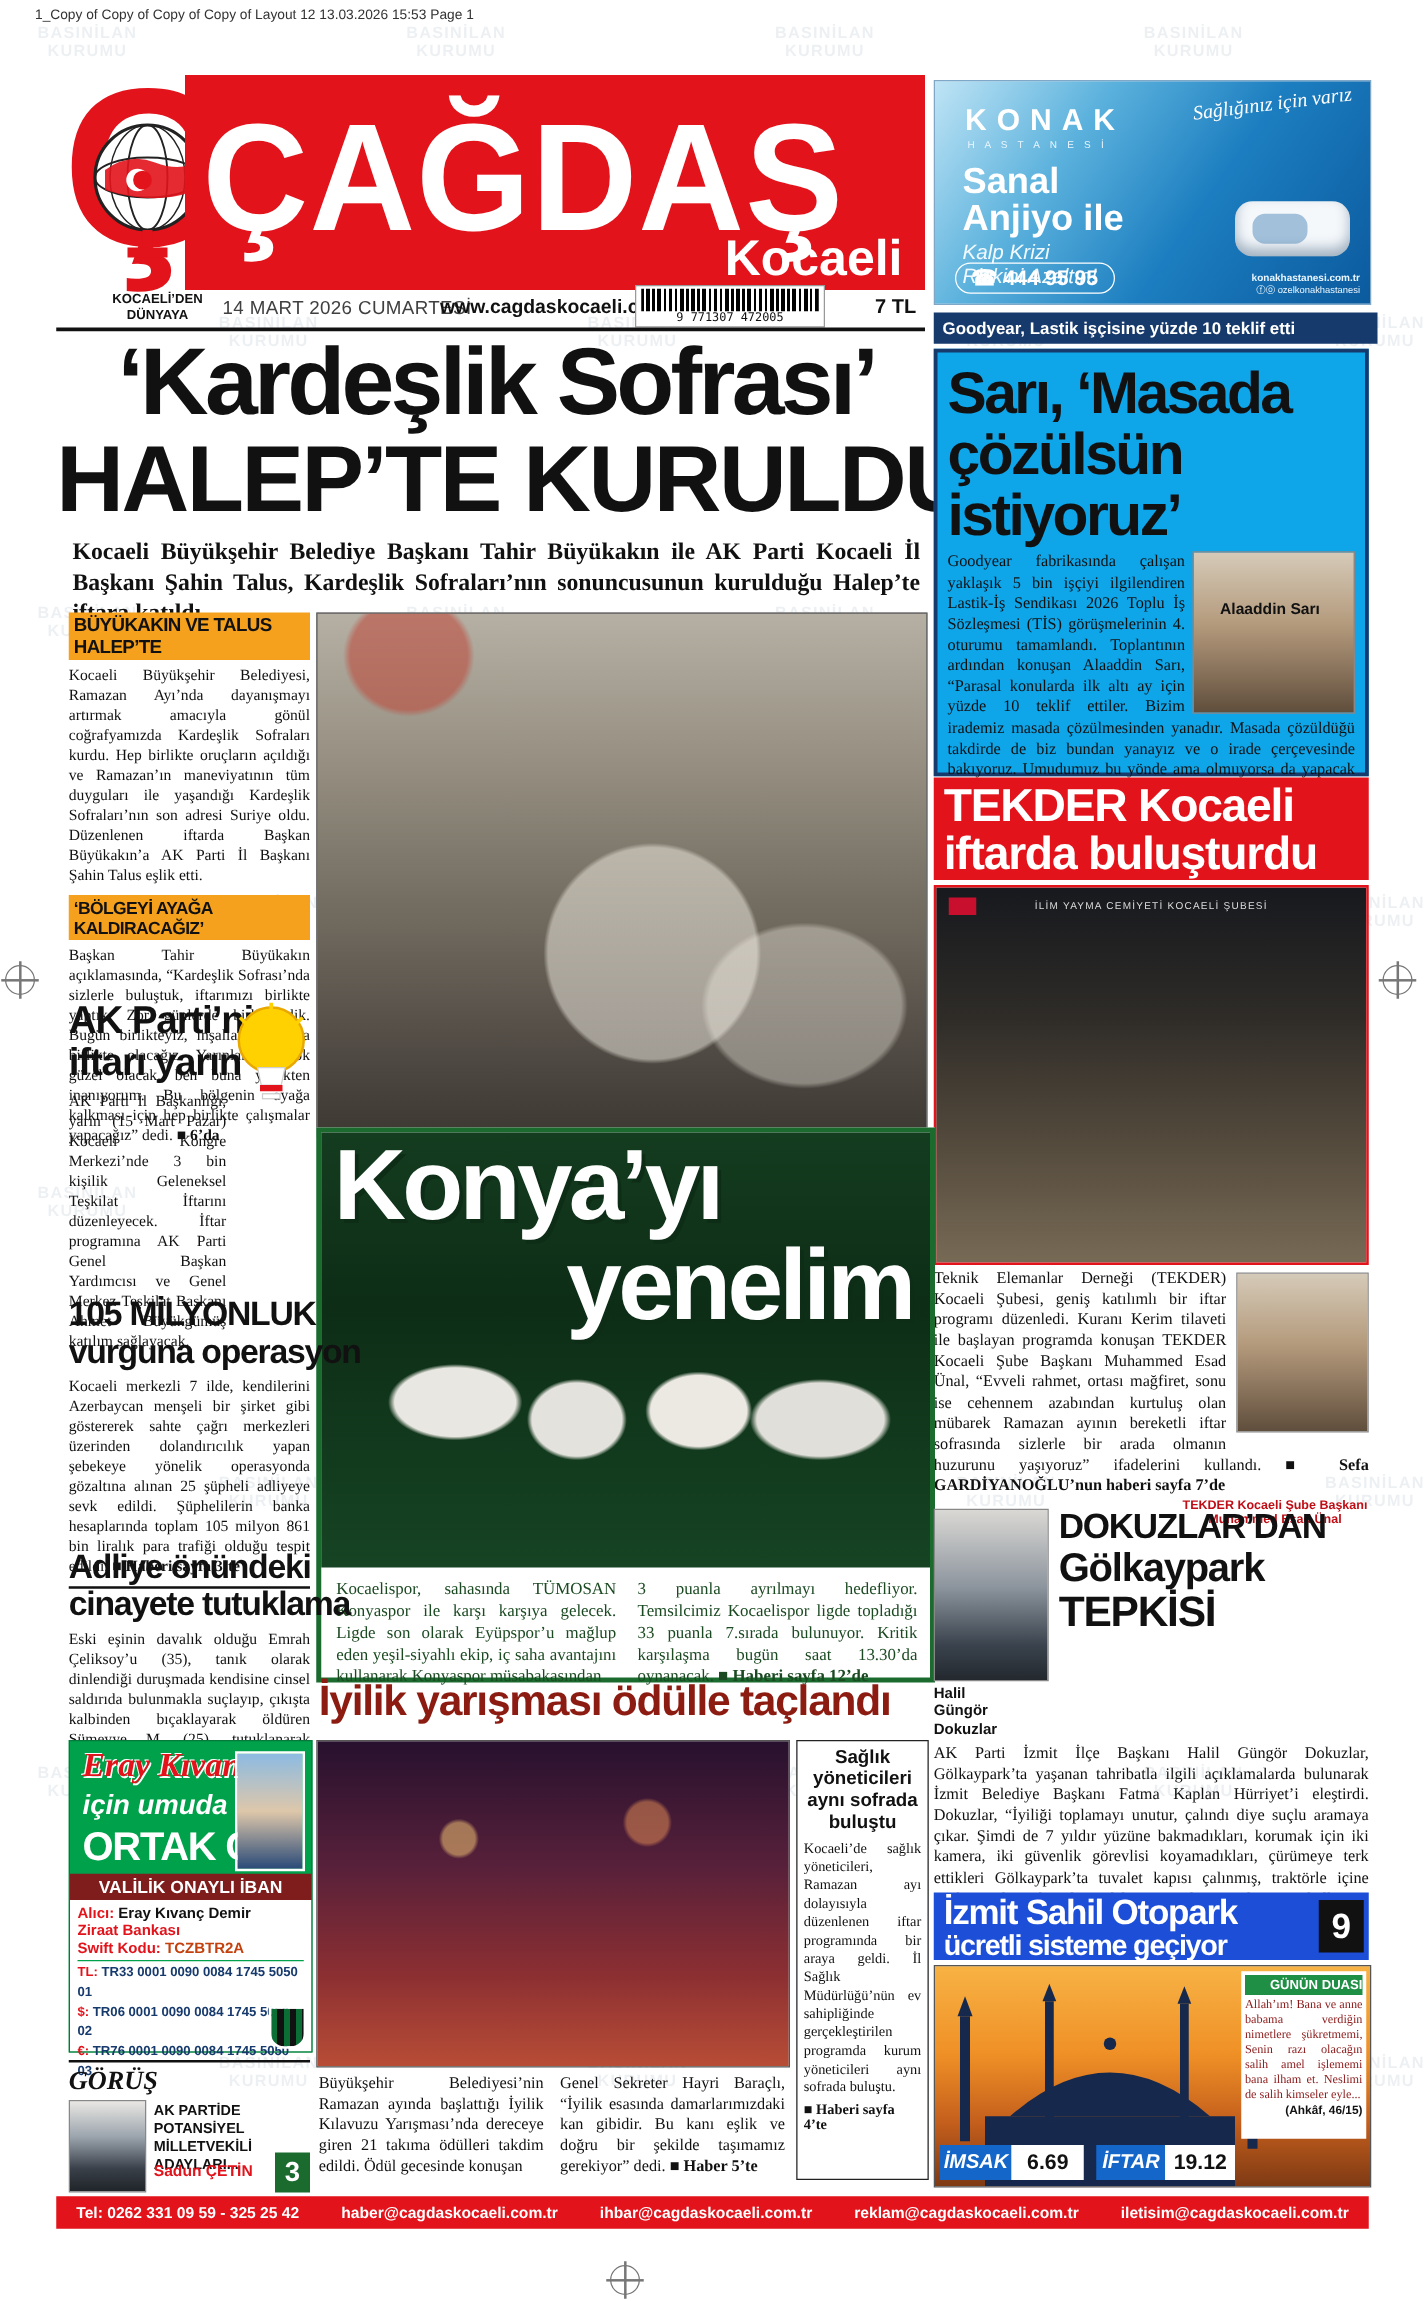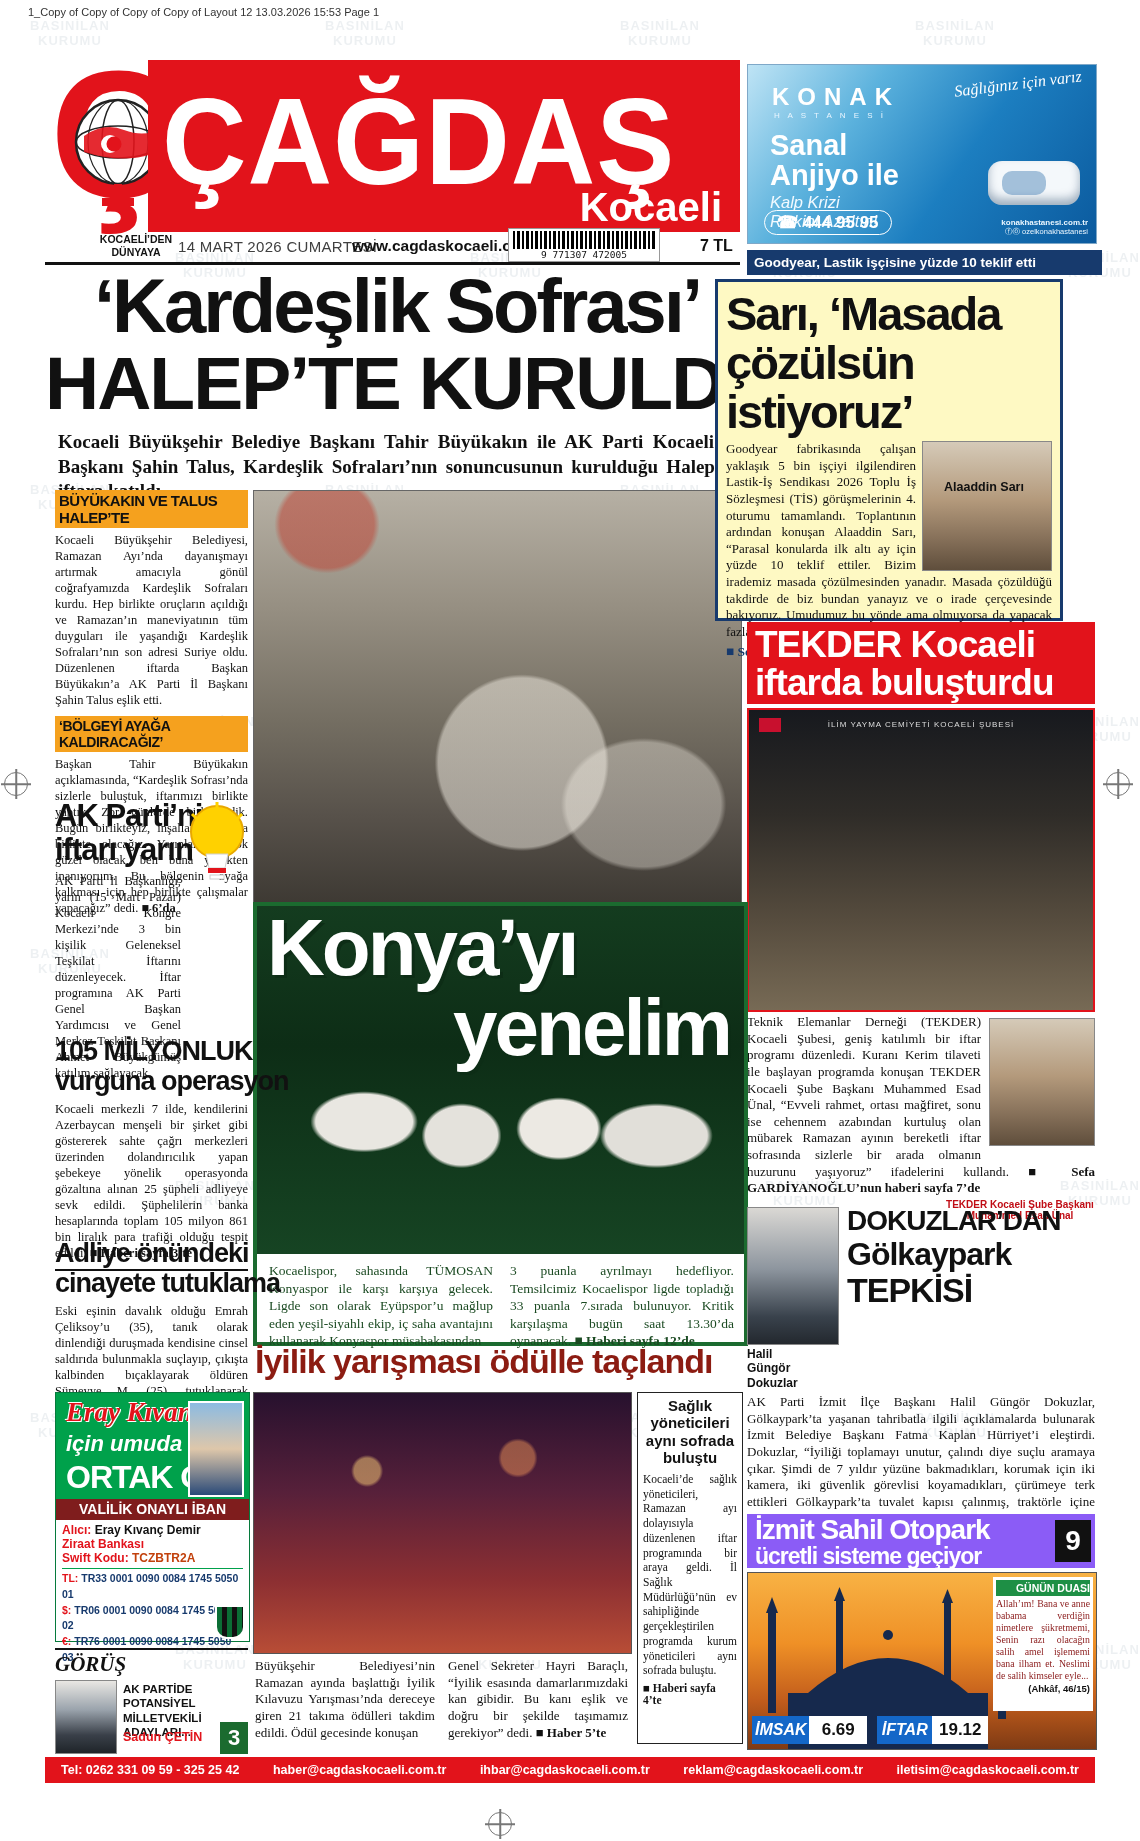--- a/index.html
+++ b/index.html
@@ -146,21 +146,21 @@
       <circle cx="38" cy="48" r="9" fill="#fff"></circle>
         <circle cx="42" cy="48" r="7.5" fill="#e2131b"></circle>
       <rect x="42" y="88" width="8" height="14" fill="#e2131b"></rect>
       <rect x="30" y="102" width="32" height="8" fill="#e2131b"></rect>
     </svg>
   </div>
   <div class="abs z banner" style="left:148px;top:60px;width:592px;height:172px">
     <div class="banner-title abs" style="left:14px;top:-2px">ÇAĞDAŞ</div>
     <div class="banner-sub abs" style="right:18px;bottom:2px">Kocaeli</div>
   </div>
-  <div class="abs z" style="left:90px;top:233px;width:92px;text-align:center;font-weight:bold;font-size:10.5px;line-height:1.25">
+  <div class="abs z" style="left:80px;top:233px;width:92px;text-align:center;font-weight:bold;font-size:10.5px;line-height:1.25">
     <span>KOCAELİ’DEN</span><br>
     <span>DÜNYAYA</span>
   </div>
   <div class="abs z" style="left:178px;top:238px;font-size:15px;letter-spacing:.3px;color:#404040">14 MART 2026 CUMARTESİ</div>
   <div class="abs z b" style="left:352px;top:237px;font-size:15.5px">www.cagdaskocaeli.com.tr</div>
   <div class="abs z" style="left:508px;top:228px;width:150px;height:32px;border:1px solid #999;background:#fff">
     <div class="barcode" style="position:absolute;left:4px;right:4px;top:2px;height:18px"></div>
     <div class="abs" style="left:0;right:0;top:20px;text-align:center;font-size:9.5px;font-family:'DejaVu Sans Mono',monospace">9  771307  472005</div>
   </div>
   <div class="abs z b" style="left:700px;top:237px;font-size:16px">7 TL</div>
@@ -196,21 +196,21 @@
     <p class="bodytxt" style="margin:4px 0 8px">Kocaeli Büyükşehir Belediyesi, Ramazan Ayı’nda dayanışmayı artırmak amacıyla gönül coğrafyamızda Kardeşlik Sofraları kurdu. Hep birlikte oruçların açıldığı ve Ramazan’ın maneviyatının tüm duyguları ile yaşandığı Kardeşlik Sofraları’nın son adresi Suriye oldu. Düzenlenen iftarda Başkan Büyükakın’a AK Parti İl Başkanı Şahin Talus eşlik etti.</p>
     <div class="sec-head" style="font-size:14px">‘BÖLGEYİ AYAĞA KALDIRACAĞIZ’</div>
     <p class="bodytxt" style="margin:4px 0 0">
       <span>Başkan Tahir Büyükakın açıklamasında, “Kardeşlik Sofrası’nda sizlerle buluştuk, iftarımızı birlikte yaptık. Zor günlerde birlikteydik. Bugün birlikteyiz, inşallah yarın da birlikte olacağız. Yarınlarımız çok güzel olacak, ben buna yürekten inanıyorum. Bu bölgenin ayağa kalkması için hep birlikte çalışmalar yapacağız” dedi.</span>
       <b class="ref">■ 6’da</b>
     </p>
   </div>
   <div class="abs z ph-lead" style="left:253px;top:490px;width:487px;height:418px;border:1px solid #666"></div>
 
   <div class="abs z kicker" style="left:747px;top:250px;width:348px;height:25px">Goodyear, Lastik işçisine yüzde 10 teklif etti</div>
-  <div class="abs z sari-box" style="left:715px;top:279px;width:342px;height:336px;background:#fef9c3">
+  <div class="abs z sari-box" style="left:747px;top:279px;width:342px;height:336px;background:#0ea5e9">
     <div class="hl" style="font-size:47px;letter-spacing:-2px;margin:8px 0 0 8px">Sarı, ‘Masada</div>
     <div class="hl" style="font-size:47px;letter-spacing:-2px;margin:2px 0 0 8px">çözülsün</div>
     <div class="hl" style="font-size:47px;letter-spacing:-2px;margin:2px 0 6px 8px">istiyoruz’</div>
     <div style="margin:2px 8px 0 8px">
       <div class="ph-portrait" style="float:right;width:128px;height:128px;margin:0 0 2px 6px;border:1px solid #888"></div>
       <p class="bodytxt" style="margin:0;font-size:13px">Goodyear fabrikasında çalışan yaklaşık 5 bin işçiyi ilgilendiren Lastik-İş Sendikası 2026 Toplu İş Sözleşmesi (TİS) görüşmelerinin 4. oturumu tamamlandı. Toplantının ardından konuşan Alaaddin Sarı, “Parasal konularda ilk altı ay için yüzde 10 teklif ettiler. Bizim irademiz masada çözülmesinden yanadır. Masada çözüldüğü takdirde de biz bundan yanayız ve o irade çerçevesinde bakıyoruz. Umudumuz bu yönde ama olmuyorsa da yapacak fazla bir şey yok” dedi.</p>
       <div style="clear:both"></div>
     </div>
     <div class="abs b" style="right:12px;top:198px;width:128px;text-align:center;font-size:12.5px">Alaaddin Sarı</div>
     <div class="navy b serif" style="margin:3px 8px 0;font-size:13.5px">■ Sefa GARDİYANOĞLU’nun  haberi sayfa 8’de</div>
@@ -346,21 +346,21 @@
     <div class="hl" style="font-size:32px;letter-spacing:-1px;margin-top:3px">Gölkaypark</div>
     <div class="hl" style="font-size:34px;letter-spacing:-1px;margin-top:3px">TEPKİSİ</div>
     <div class="b" style="font-size:12px;width:70px;line-height:1.2;margin-top:4px">Halil Güngör Dokuzlar</div>
     <div style="clear:both"></div>
     <p class="bodytxt" style="margin:4px 0 0;font-size:13px">
       <span>AK Parti İzmit İlçe Başkanı Halil Güngör Dokuzlar, Gölkaypark’ta yaşanan tahribatla ilgili açıklamalarda bulunarak İzmit Belediye Başkanı Fatma Kaplan Hürriyet’i eleştirdi. Dokuzlar, “İyiliği toplamayı unutur, çalındı diye suçlu aramaya çıkar. Şimdi de 7 yıldır yüzüne bakmadıkları, korumak için iki kamera, iki güvenlik görevlisi koyamadıkları, çürümeye terk ettikleri Gölkaypark’ta tuvalet kapısı çalınmış, traktörle içine girilmiş diye bir kez daha vatandaşı suçlamaya kalkıyor” ifadelerini kullandı.</span>
       <b class="ref">■ 4’te</b>
     </p>
   </div>
 
-  <div class="abs z" style="left:747px;top:1514px;width:348px;height:54px;background:#8b5cf6">
+  <div class="abs z" style="left:747px;top:1514px;width:348px;height:54px;background:#1d4ed8">
     <div class="hl" style="color:#fff;font-size:28px;letter-spacing:-1px;margin:2px 0 0 8px">İzmit Sahil Otopark</div>
     <div class="hl" style="color:#fff;font-size:23px;letter-spacing:-1px;margin:1px 0 0 8px">ücretli sisteme geçiyor</div>
     <div class="abs" style="right:4px;top:6px;width:36px;height:42px;background:#111;color:#fff;font-weight:bold;font-size:28px;text-align:center;line-height:42px">9</div>
   </div>
 
   <div class="abs z ph-mosque" style="left:747px;top:1572px;width:348px;height:176px;border:1px solid #555;overflow:hidden">
     <svg width="348" height="176" viewBox="0 0 348 176" style="position:absolute;left:0;top:0">
       <g fill="#16294d">
         <rect x="40" y="120" width="200" height="56"></rect>
         <path d="M60 120 q80 -70 160 0 z"></path>

